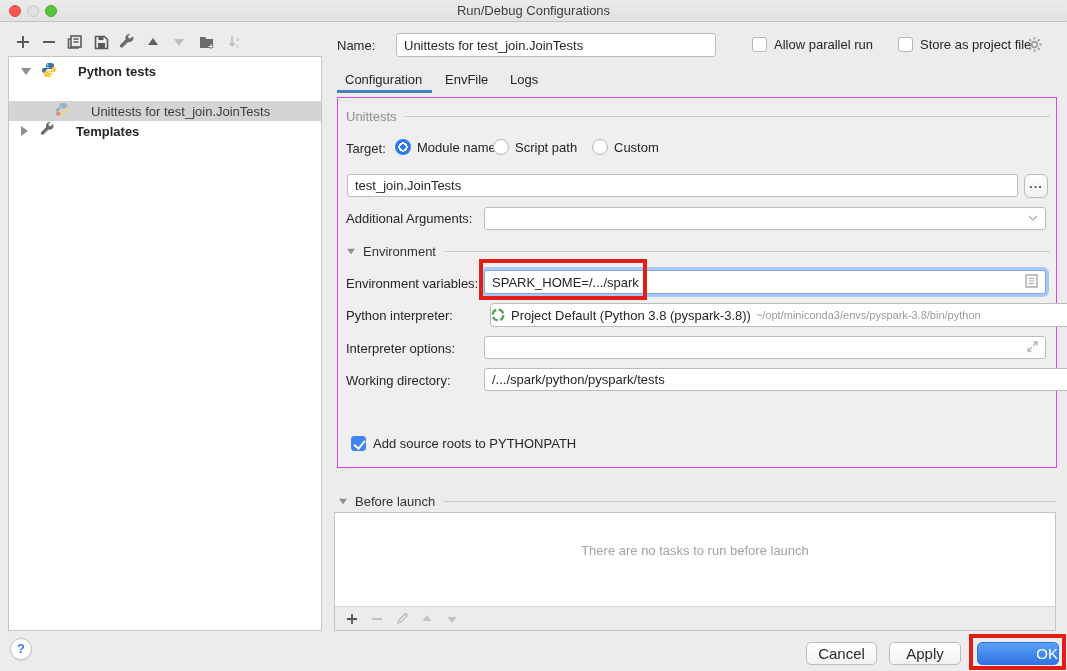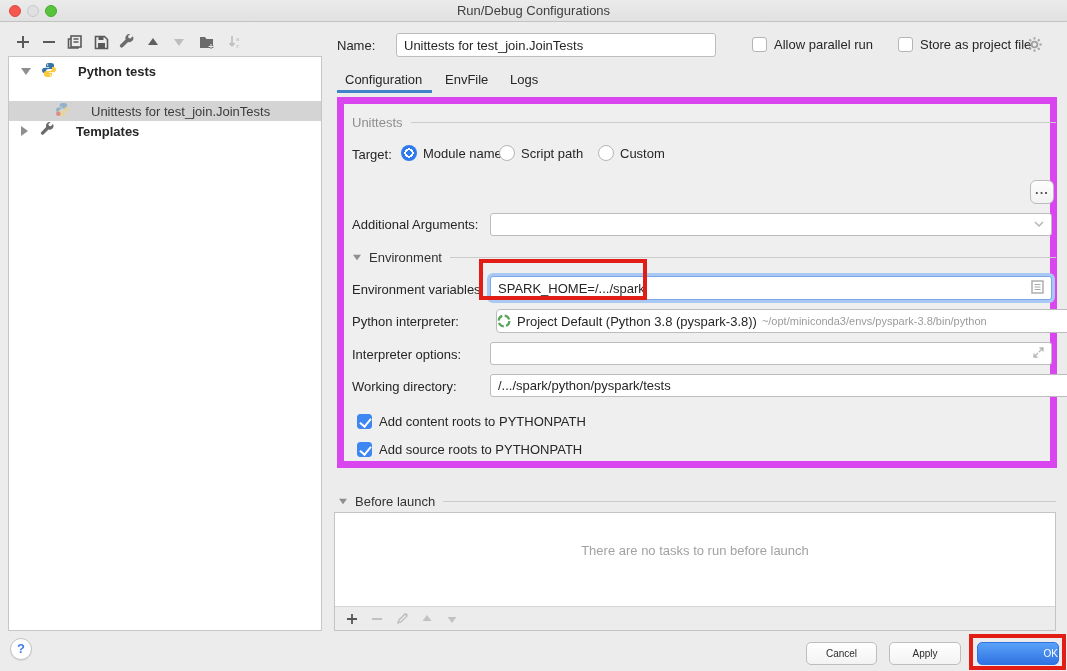--- a/index.html
+++ b/index.html
@@ -46,21 +46,21 @@
   .checkbox.checked::after { content:""; position:absolute; left:4px; top:1px;
     width:5px; height:9px; border:solid #fff; border-width:0 2px 2px 0; transform:rotate(40deg); }
   .cb-row { position:absolute; display:flex; align-items:center; gap:7px; }
 
   
   .tab { position:absolute; top:70px; height:20px; line-height:20px; color:#262626; }
   .tab-underline { position:absolute; top:90px; height:3px; background:#4083c9; }
 
   
   .pane { position:absolute; left:337px; top:97px; width:720px; height:371px;
-    background:#efefef; border:7px solid #d946ef; }
+    background:#efefef; border:1px solid #d946ef; }
   .sep { position:absolute; display:flex; align-items:center; width:704px; left:8px; }
   .sep .line { flex:1; height:1px; background:#cbcbcb; margin-left:8px; }
   .sep-gray { color:#8e8e8e; }
   .sep-dark { color:#333; }
 
   .flabel { position:absolute; left:8px; line-height:16px; }
 
   .radio { width:16px; height:16px; border-radius:50%; flex:none; }
   .radio.off { background:#fff; border:1px solid #b5b5b5; }
   .radio.on  { background:radial-gradient(circle at 50% 50%, #2e7bf0 0 2.6px, #ffffff 2.6px 4.6px, #2e7bf0 4.6px 8px); }
@@ -86,21 +86,21 @@
     border:1px solid #c4c4c4; background:#fff; }
   .bl-empty { position:absolute; top:30px; left:0; width:100%; text-align:center;
     color:#a2a2a2; font-size:13px; }
   .bl-toolbar { position:absolute; left:0; bottom:0; width:100%; height:24px;
     background:#ececec; border-top:1px solid #d6d6d6; display:flex; align-items:center; padding-left:9px; gap:9px; }
   .bl-toolbar .ic { width:16px; height:16px; display:flex; align-items:center; justify-content:center; }
 
   
   .btn { position:absolute; height:23px; border:1px solid #bdbdbd; border-radius:5px;
     background:linear-gradient(#ffffff,#f3f3f3); text-align:center; line-height:21px;
-    color:#2b2b2b; font-size:10px; }
+    color:#2b2b2b; font-size:15px; }
   .btn-primary { background:linear-gradient(#5aa2f8,#3072e3); border-color:#3072e3; color:#fff;text-align:right; }
   .help-btn { position:absolute; left:10px; top:638px; width:22px; height:22px;
     border-radius:50%; background:#fff; border:1px solid #c4c4c4; color:#3a7ded;
     text-align:center; line-height:20px; font-weight:bold; font-size:13px;
     box-shadow:0 1px 1px rgba(0,0,0,.08); }
 
   
   .annot { position:absolute; border:4px solid #e21d15; pointer-events:none; z-index:50; }
 
   .nowrap { white-space:nowrap; overflow:hidden; }
@@ -243,20 +243,23 @@
   </div>
   <div class="radio-item" style="left:155px; top:41px">
     <span class="radio off"></span>
     <span>Script path</span>
   </div>
   <div class="radio-item" style="left:254px; top:41px">
     <span class="radio off"></span>
     <span>Custom</span>
   </div>
 
+  <div class="field" style="left:9px; top:76px; width:671px; height:23px">
+    <span class="nowrap">test_join.JoinTests</span>
+  </div>
   <div class="browse-btn" style="left:686px; top:76px">...</div>
 
   <span class="flabel" style="top:113px">Additional Arguments:</span>
   <div class="field" style="left:146px; top:109px; width:562px; height:23px">
     <span></span>
     <span style="margin-left:auto">
       <svg width="10" height="10" viewBox="0 0 10 10">
           <path d="M1 3l4 4 4-4" stroke="#b5b5b5" stroke-width="1.5" fill="none"></path>
         </svg>
     </span>
@@ -308,24 +311,20 @@
   <div class="field" style="left:146px; top:270px; width:654px; height:23px">
     <span class="nowrap">/.../spark/python/pyspark/tests</span>
     <span style="margin-left:auto">
       <svg width="15" height="12" viewBox="0 0 15 12">
           <path d="M1 2h4l1.3 1.6H12V4.8H4L2.2 11H1z" fill="none" stroke="#a8a8a8" stroke-width="1.3"></path>
           <path d="M3.8 4.8H14L12 11H2z" fill="none" stroke="#a8a8a8" stroke-width="1.3"></path>
         </svg>
     </span>
   </div>
 
-  <div class="cb-row" style="left:13px; top:310px">
-    <span class="checkbox checked"></span>
-    <span>Add content roots to PYTHONPATH</span>
-  </div>
   <div class="cb-row" style="left:13px; top:338px">
     <span class="checkbox checked"></span>
     <span>Add source roots to PYTHONPATH</span>
   </div>
 </div>
 
 <div class="sep abs" style="left:338px; top:494px; width:718px">
   <span class="tw-down" style="transform:scale(.8); margin-right:7px"></span>
   <span class="sep-dark">Before launch</span>
   <span class="line"></span>

